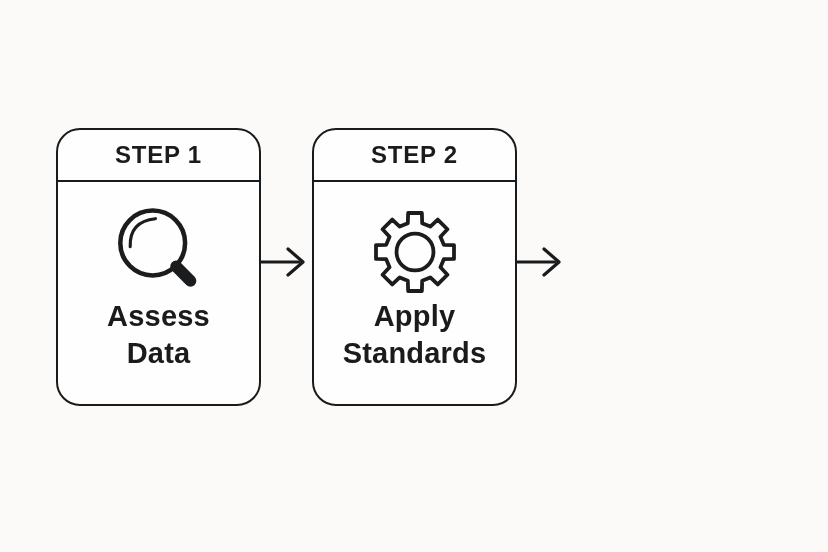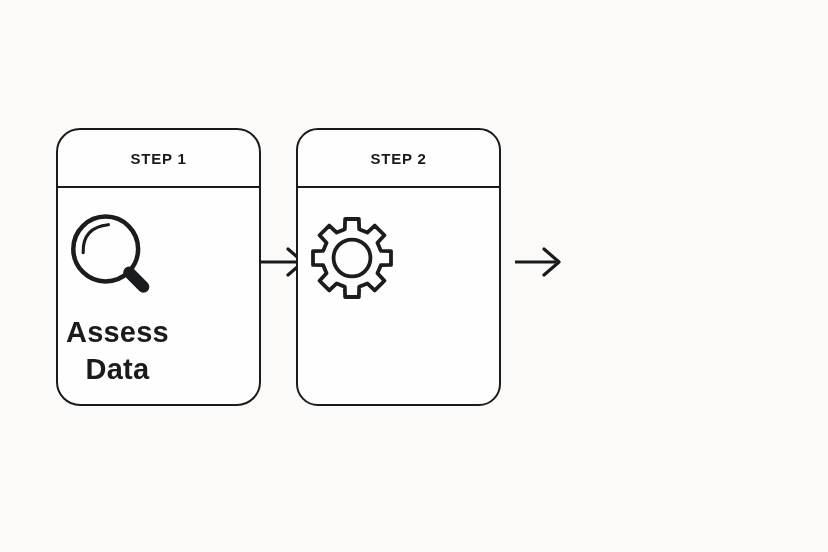--- a/index.html
+++ b/index.html
@@ -24,43 +24,43 @@
     width: 205px;
     height: 278px;
     box-sizing: border-box;
     background: #fefefe;
     border: 2.5px solid #191a1c;
     border-radius: 24px;
     display: flex;
     flex-direction: column;
   }
   .step-card.pos-1 { left: 56px; }
-  .step-card.pos-2 { left: 296px; border-radius: 22px; }
+  .step-card.pos-2 { left: 312px; }
   .step-card.pos-3 { left: 568px; }
 
   .card-header {
     height: 56px;
     border-bottom: 2.5px solid #191a1c;
     display: flex;
     align-items: center;
     justify-content: center;
   }
   .card-title {
-    font-size: 15px;
+    font-size: 24px;
     font-weight: 700;
     letter-spacing: 0.8px;
     color: #1a1b1d;
   }
   .card-body {
     flex: 1;
     display: flex;
     flex-direction: column;
-    align-items: flex-start;
+    align-items: center;
     justify-content: space-between;
-    padding: 24px 8px 16px;
+    padding: 24px 8px 32px;
   }
   .icon-box {
     width: 92px;
     height: 92px;
     display: flex;
     align-items: center;
     justify-content: center;
   }
   .icon-box svg {
     width: 90px;
@@ -125,20 +125,22 @@
                    L 75.24 13.96 L 86.04 24.76 L 78.29 33.0 L 82.02 42.02
                    L 93.33 42.36 L 93.33 57.64 L 82.02 57.98 L 78.29 67.0
                    L 86.04 75.24 L 75.24 86.04 L 67.0 78.29 L 57.98 82.02
                    L 57.64 93.33 L 42.36 93.33 L 42.02 82.02 L 33.0 78.29
                    L 24.76 86.04 L 13.96 75.24 L 21.71 67.0 L 17.98 57.98
                    L 6.67 57.64 L 6.67 42.36 L 17.98 42.02 L 21.71 33.0
                    L 13.96 24.76 L 24.76 13.96 L 33.0 21.71 L 42.02 17.98 Z" fill="none" stroke="#1b1c1e" stroke-width="4.2" stroke-linejoin="round"></path>
           <circle cx="50" cy="50" r="20.5" fill="none" stroke="#1b1c1e" stroke-width="4.2"></circle>
         </svg>
       </span>
+      <span class="card-label">Apply
+Standards</span>
     </div>
   </div>
 
   <span class="connector c-2">
     <svg viewBox="0 0 52 44" aria-hidden="true">
       <line x1="0" y1="22" x2="41" y2="22" stroke="#191a1c" stroke-width="3.2"></line>
       <path d="M 29 9 L 44 22 L 29 35" fill="none" stroke="#191a1c" stroke-width="3.2" stroke-linecap="round" stroke-linejoin="round"></path>
     </svg>
   </span>
 

